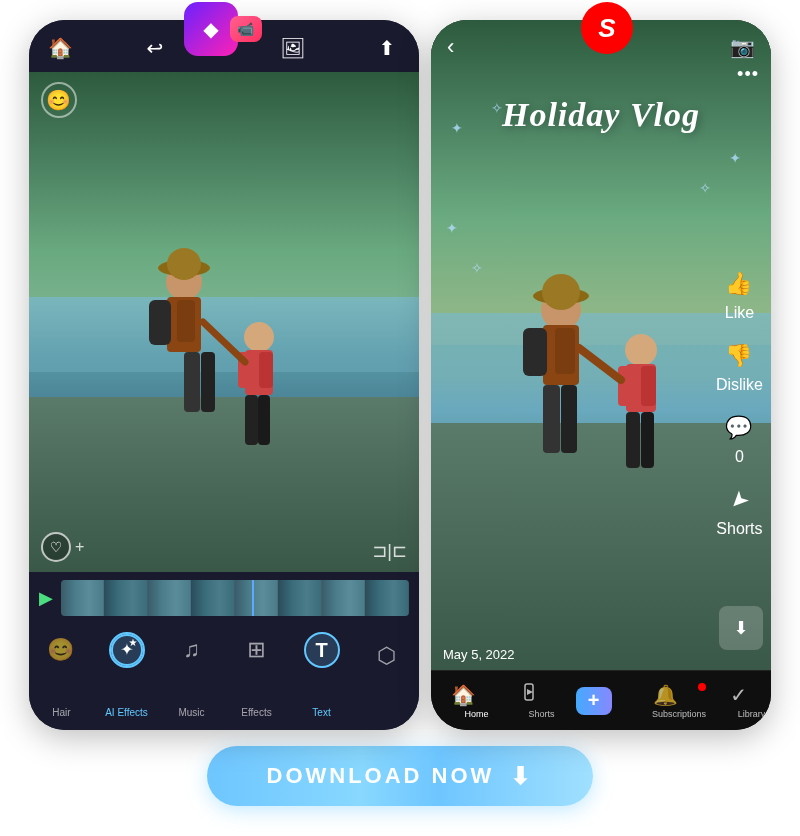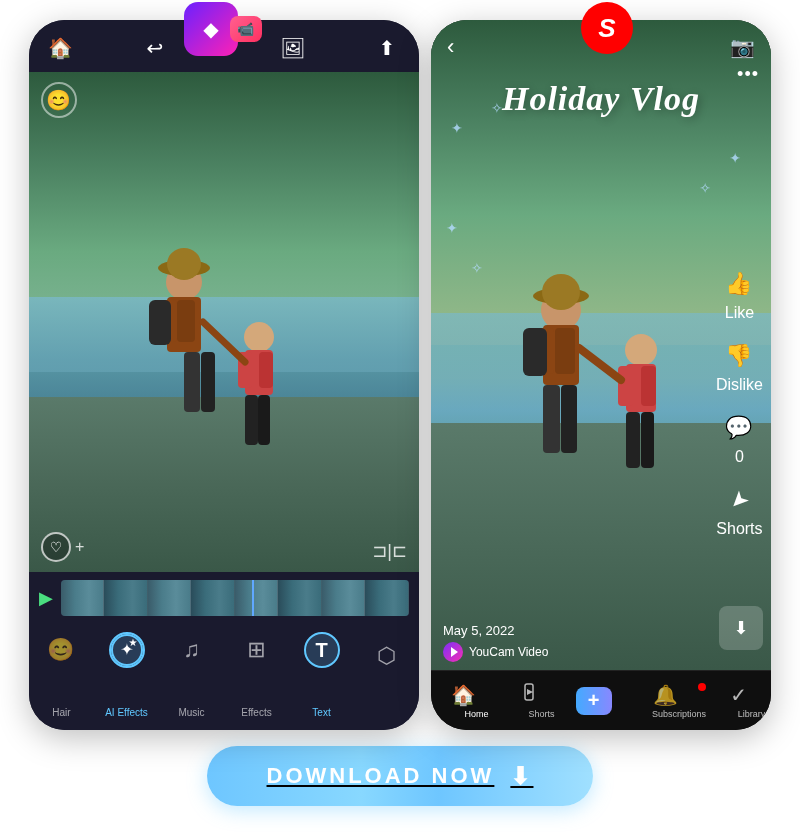--- a/index.html
+++ b/index.html
@@ -328,21 +328,21 @@
     
     .sparkle {
       position: absolute;
       color: rgba(180, 220, 255, 0.8);
       font-size: 14px;
     }
 
     
     .holiday-title {
       position: absolute;
-      top: 60px;
+      top: 76px;
       left: 0;
       right: 0;
       text-align: center;
       font-size: 34px;
       font-weight: 700;
       color: white;
       font-style: italic;
       text-shadow: 2px 2px 8px rgba(0,0,0,0.3);
       letter-spacing: 1px;
       font-family: 'Georgia', serif;
@@ -511,21 +511,20 @@
       background: red;
       border-radius: 50%;
     }
 
     
     .download-section {
       margin-top: 16px;
       display: flex;
       align-items: center;
       justify-content: center;
-      text-decoration: underline;
     }
 
     .download-btn {
       background: linear-gradient(90deg, #6ec6ff 0%, #88d8ff 40%, #6ec6ff 60%, #a0e0ff 100%);
       border: none;
       border-radius: 50px;
       padding: 16px 60px;
       font-size: 22px;
       font-weight: 900;
       color: white;
@@ -829,28 +828,20 @@
         <div class="action-btn">
           <div class="action-icon" style="transform:rotate(-45deg) scaleX(-1);">➤</div>
           <div class="action-label">Shorts</div>
         </div>
       </div>
 
       <div class="download-thumb">⬇</div>
 
       <div class="date-info">
         <div class="date-text">May 5, 2022</div>
-        <div class="channel-row">
-          <div class="channel-logo">
-            <svg width="14" height="14" viewBox="0 0 14 14">
-                <polygon points="5,2 12,7 5,12" fill="white"></polygon>
-              </svg>
-          </div>
-          <div class="channel-name">YouCam Video</div>
-        </div>
       </div>
 
       <div class="bottom-nav-right">
         <div class="nav-item">
           <div class="nav-icon active-nav">🏠</div>
           <div class="nav-label active-nav">Home</div>
         </div>
         <div class="nav-item">
           <div class="nav-icon">
             <svg width="20" height="20" viewBox="0 0 20 20">

